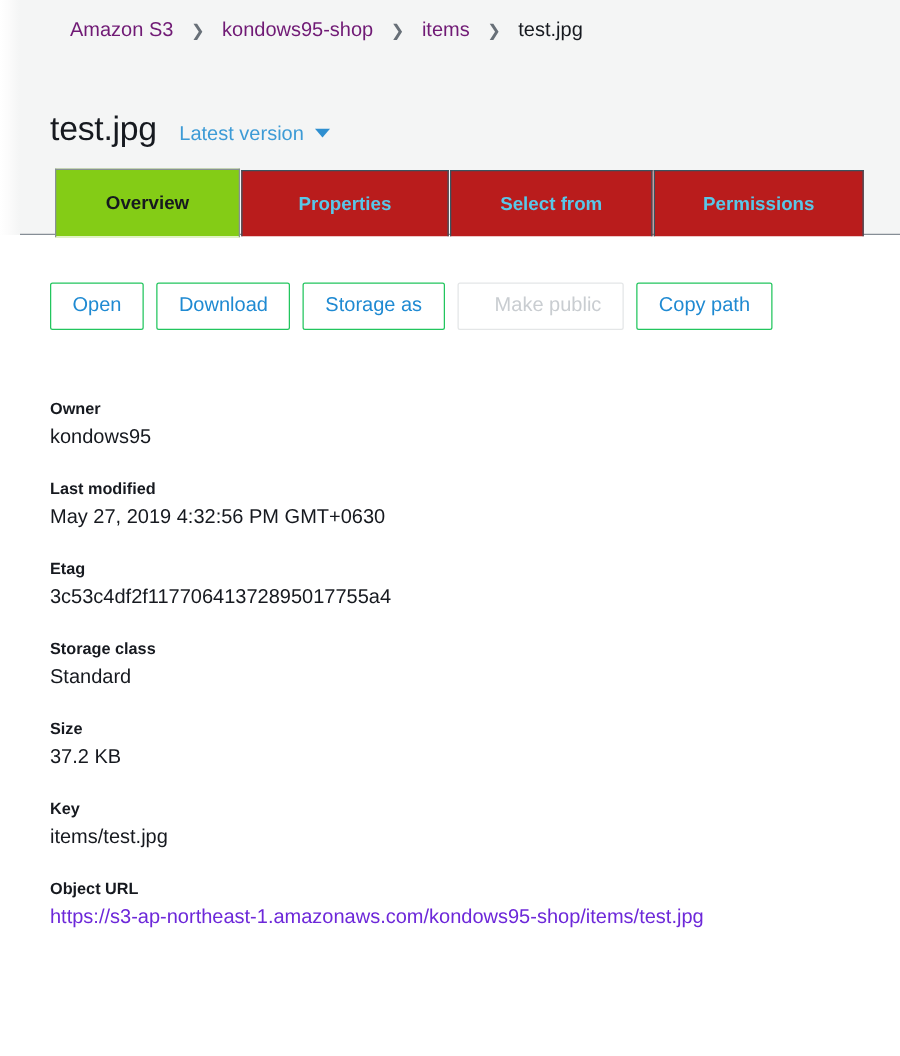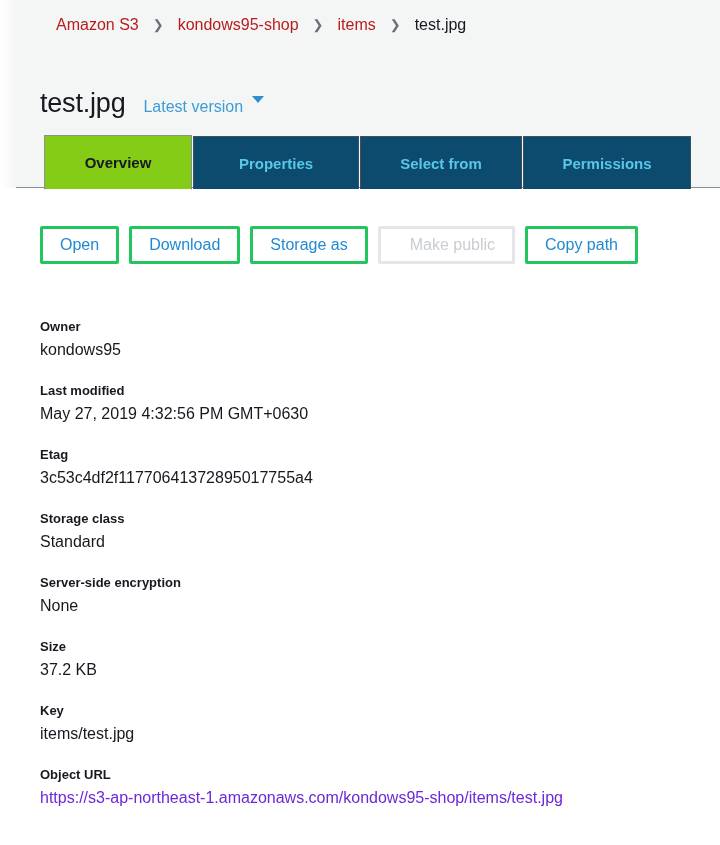--- a/index.html
+++ b/index.html
@@ -43,21 +43,21 @@
     left: 56px;
     top: 12px;
     height: 26px;
     display: flex;
     align-items: center;
     font-size: 16px;
     line-height: 26px;
     white-space: nowrap;
   }
   .crumb-link {
-    color: #b91c1c;
+    color: #701a75;
     text-decoration: none;
     cursor: pointer;
   }
   .crumb-current {
     color: #16191f;
   }
   .crumb-sep {
     color: #687078;
     margin: 0 14px;
     font-size: 13px;
@@ -77,21 +77,21 @@
     font-weight: 400;
     color: #16191f;
     letter-spacing: -0.2px;
   }
   .version-select {
     margin-left: 18px;
     font-size: 16px;
     color: #3d9bd6;
     cursor: pointer;
     display: inline-flex;
-    align-items: flex-start;
+    align-items: center;
     white-space: nowrap;
   }
   .caret-down {
     display: inline-block;
     margin-left: 9px;
     width: 0;
     height: 0;
     border-left: 6px solid transparent;
     border-right: 6px solid transparent;
     border-top: 7px solid #2f8fd0;
@@ -109,21 +109,21 @@
     height: 55px;
   }
   .tab {
     height: 53px;
     display: flex;
     align-items: center;
     justify-content: center;
     font-size: 15px;
     font-weight: bold;
     cursor: pointer;
-    background: #0c4a6e;
+    background: #b91c1c;
     color: #59c7e8;
     border: 1px solid #3c525d;
     border-bottom: none;
     margin-right: 1px;
     padding: 0 18px;
   }
   .tab.active {
     background: #84cc16;
     color: #16191f;
     border: 1px solid #879196;
@@ -148,21 +148,21 @@
   .btn {
     height: 38px;
     display: inline-flex;
     align-items: center;
     justify-content: center;
     padding: 0 17px;
     margin-right: 10px;
     font-size: 16px;
     background: #ffffff;
     color: #1f8ad2;
-    border: 3px solid #22c55e;
+    border: 1px solid #22c55e;
     border-radius: 2px;
     cursor: pointer;
     white-space: nowrap;
   }
   .btn.disabled {
     color: #c9cdd1;
     border-color: #e4e6e7;
     cursor: default;
     background: #ffffff;
     padding-left: 29px;
@@ -259,24 +259,20 @@
   <div class="field">
     <div class="field-label">Etag</div>
     <div class="field-value">3c53c4df2f11770641372895017755a4</div>
   </div>
 
   <div class="field">
     <div class="field-label">Storage class</div>
     <div class="field-value">Standard</div>
   </div>
 
-  <div class="field">
-    <div class="field-label">Server-side encryption</div>
-    <div class="field-value">None</div>
-  </div>
 
   <div class="field">
     <div class="field-label">Size</div>
     <div class="field-value">37.2 KB</div>
   </div>
 
   <div class="field">
     <div class="field-label">Key</div>
     <div class="field-value">items/test.jpg</div>
   </div>

